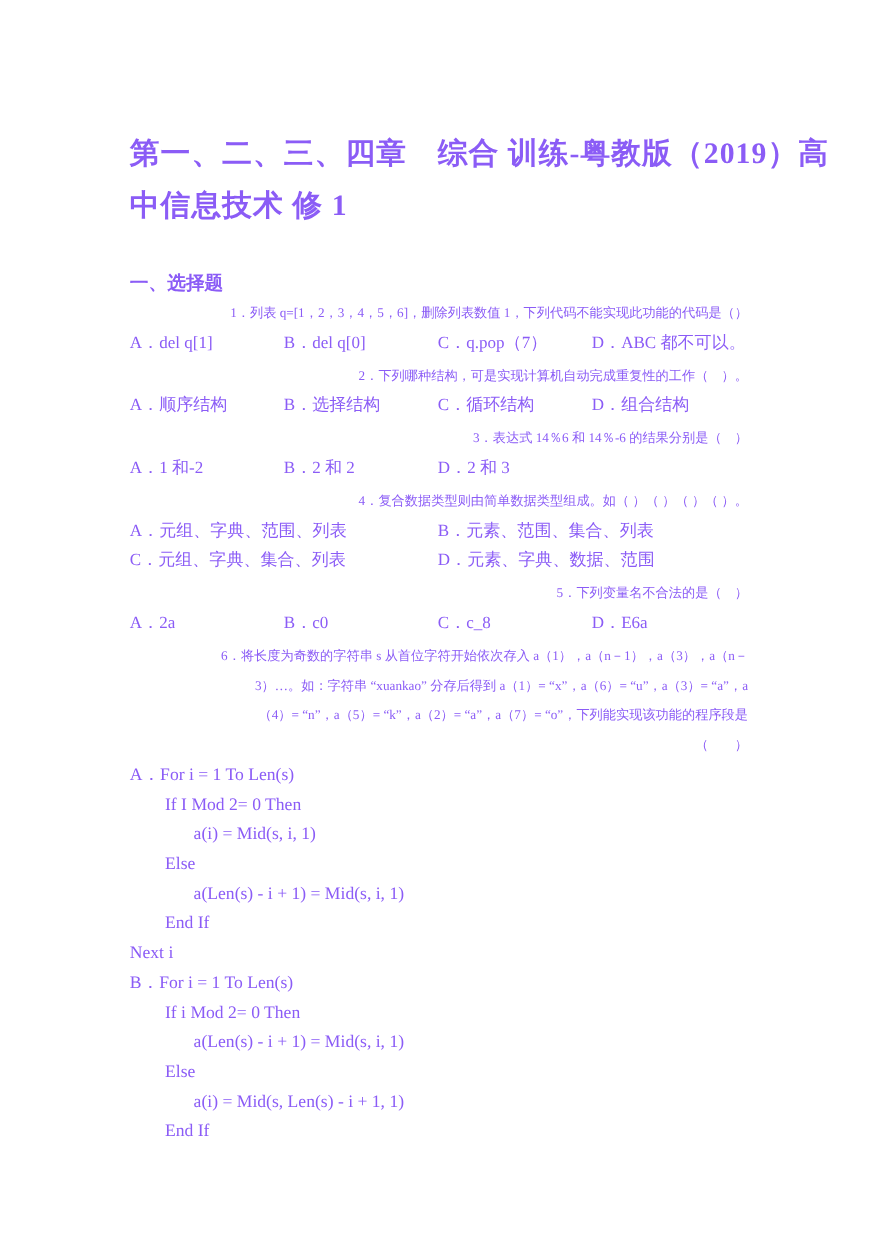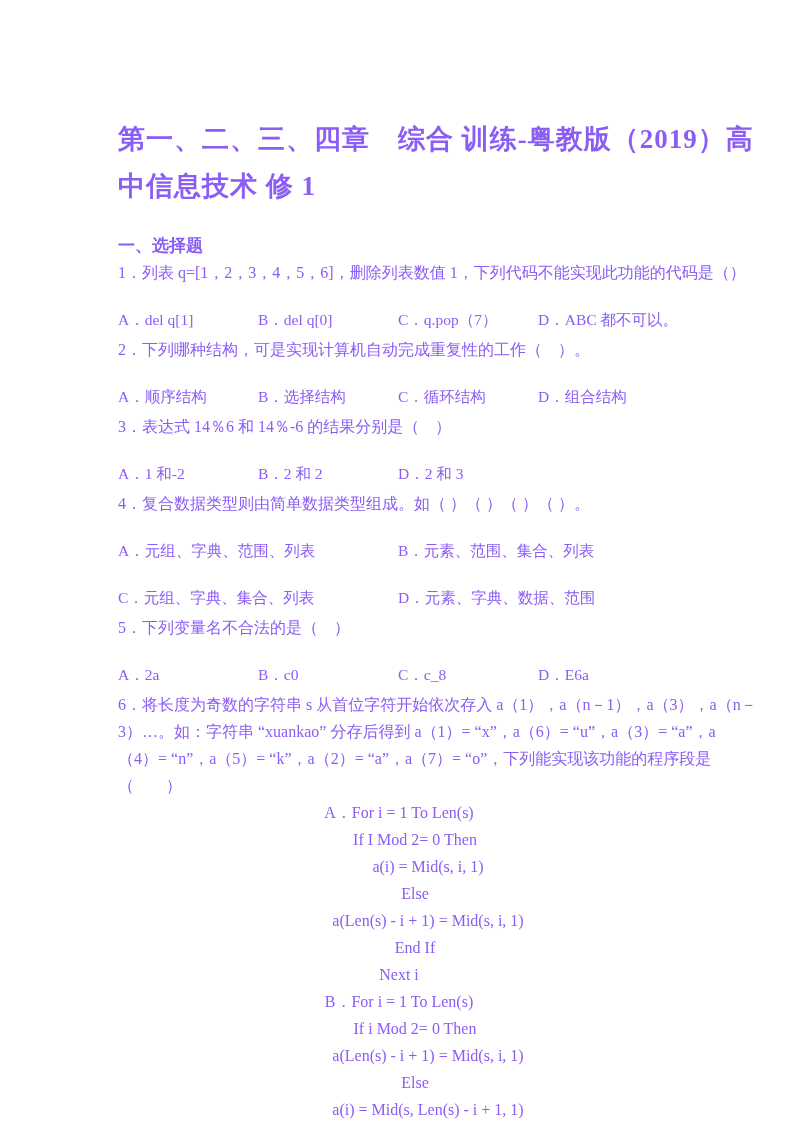--- a/index.html
+++ b/index.html
@@ -24,48 +24,47 @@
   }
   .doc-title {
     margin: 0;
     font-size: 27px;
     font-weight: 700;
     line-height: 47px;
     letter-spacing: 1px;
   }
   .title-line { white-space: nowrap; }
   .section-heading {
-    margin-top: 22px;
+    margin-top: 34px;
     font-size: 17px;
     font-weight: 700;
     line-height: 27px;
     white-space: nowrap;
   }
   .q {
-    font-size: 16px;
+    font-size: 12px;
     line-height: 27px;
     white-space: nowrap;
+    text-align: right;
   }
   .qm { margin-top: 3px; }
   .opts {
     display: flex;
     font-size: 15.5px;
     line-height: 27px;
   }
   .opt {
     flex: 0 0 140px;
     white-space: nowrap;
-    margin-top: 20px;
   }
   .opt.wide { flex: 0 0 280px; }
   .code-line {
     font-size: 16px;
     line-height: 27px;
     white-space: nowrap;
-    text-align: center;
   }
   .ind1 { padding-left: 32px; }
   .ind2 { padding-left: 58px; }
 </style>
 </head>
 <body>
 
 <div class="page">
   <div class="content">
 

